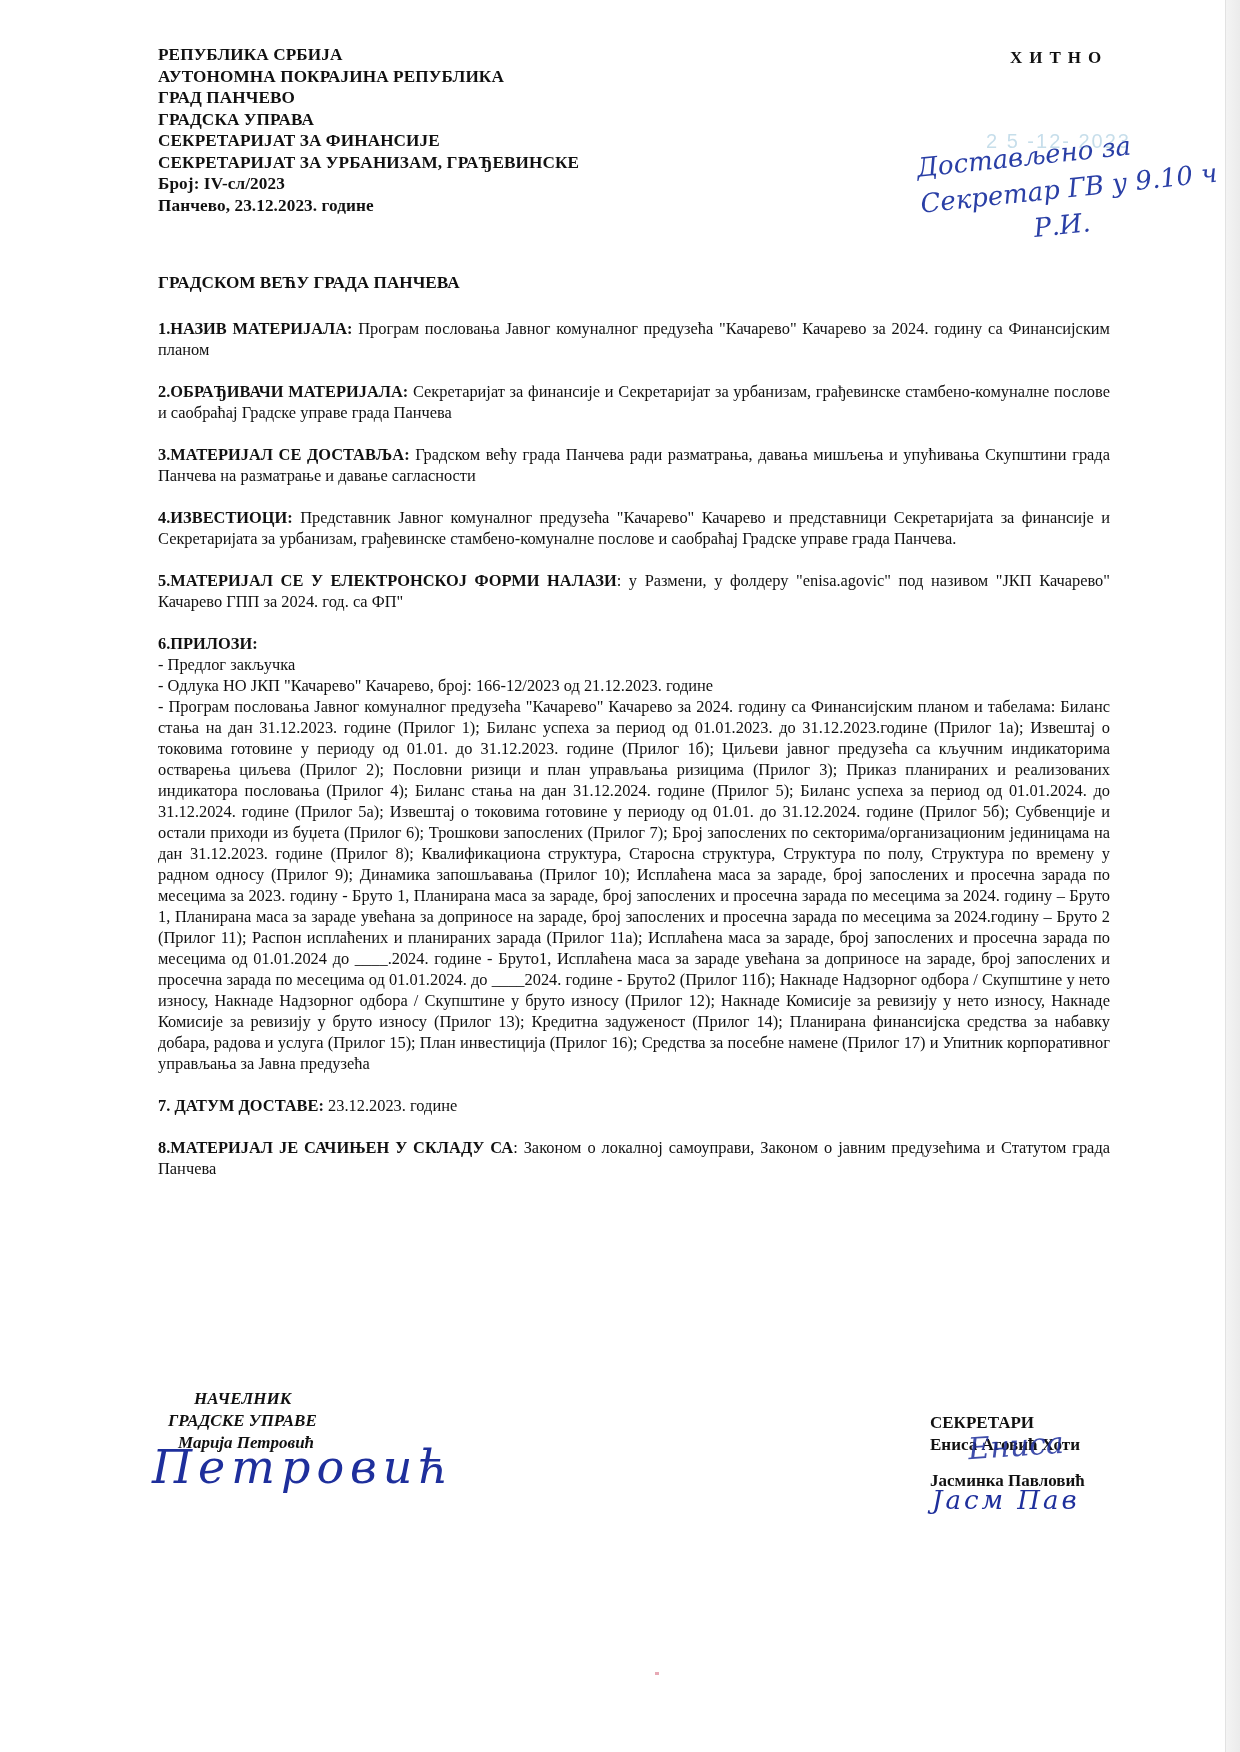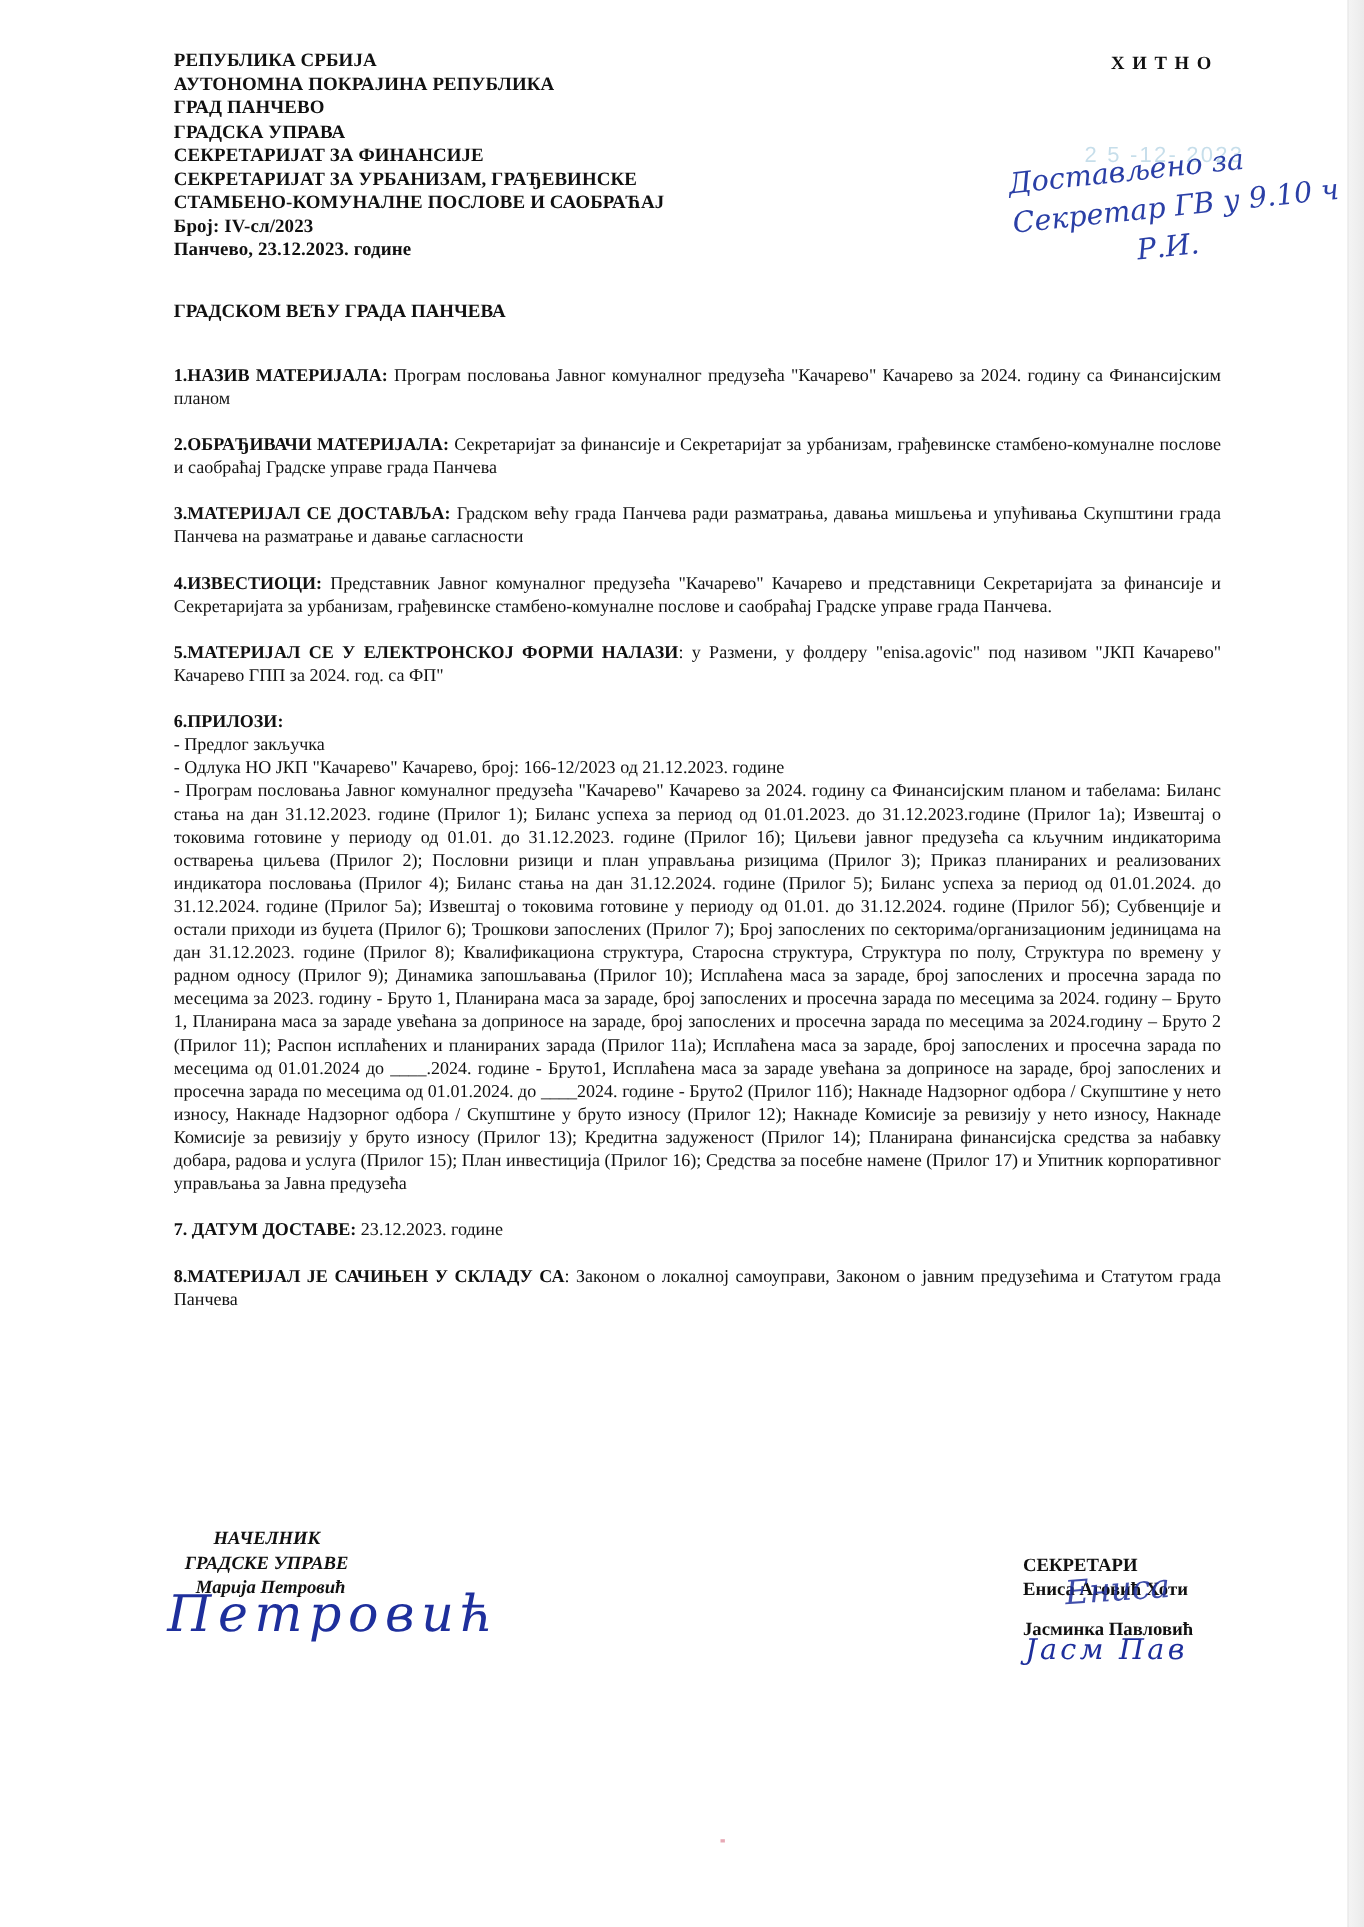--- a/index.html
+++ b/index.html
@@ -14,21 +14,21 @@
             letter-spacing: 7px; }
   .stamp { position: absolute; left: 928px; top: 120px; width: 210px; height: 60px;
            color: #b9d6e6; font-family: "Liberation Sans", sans-serif; font-size: 20px;
            opacity: 0.8; letter-spacing: 2px; }
   .stamp span { position: absolute; left: 58px; top: 10px; }
   .handnote { position: absolute; left: 915px; top: 150px; width: 320px; color: #2a3fa6;
               font-family: "DejaVu Serif", serif; font-style: italic; font-size: 26px;
               line-height: 36px; transform: rotate(-6deg); transform-origin: left top; }
   .handnote div:nth-child(3) { padding-left: 110px; }
   .addressee { position: absolute; left: 158px; top: 273px; font-weight: bold; font-size: 17.2px; }
-  .body { position: absolute; left: 158px; top: 330px; width: 952px; font-size: 16.4px;
+  .body { position: absolute; left: 158px; top: 318px; width: 952px; font-size: 16.4px;
           line-height: 21px; }
   .sec { margin-bottom: 21px; text-align: justify; }
   .sec .lbl { font-weight: bold; }
   .att-title { font-weight: bold; }
   .att-item { text-align: justify; }
   .sign-left { position: absolute; left: 168px; top: 1388px; font-weight: bold; font-size: 17px;
                line-height: 22px; }
   .sign-left div { white-space: nowrap; font-style: italic; }
   .sign-left .t1 { padding-left: 26px; }
   .sign-left .t3 { padding-left: 10px; }
@@ -47,21 +47,20 @@
 
 <div class="edge"></div>
 
 <div class="header">
   <div>РЕПУБЛИКА СРБИЈА</div>
   <div>АУТОНОМНА ПОКРАЈИНА РЕПУБЛИКА</div>
   <div>ГРАД ПАНЧЕВО</div>
   <div>ГРАДСКА УПРАВА</div>
   <div>СЕКРЕТАРИЈАТ ЗА ФИНАНСИЈЕ</div>
   <div>СЕКРЕТАРИЈАТ ЗА УРБАНИЗАМ, ГРАЂЕВИНСКЕ</div>
-  <div>СТАМБЕНО-КОМУНАЛНЕ ПОСЛОВЕ И САОБРАЋАЈ</div>
   <div>Број: IV-сл/2023</div>
   <div>Панчево, 23.12.2023. године</div>
 </div>
 
 <div class="urgent">ХИТНО</div>
 
 <div class="stamp">
   <span>2 5 -12- 2023</span>
 </div>
 

